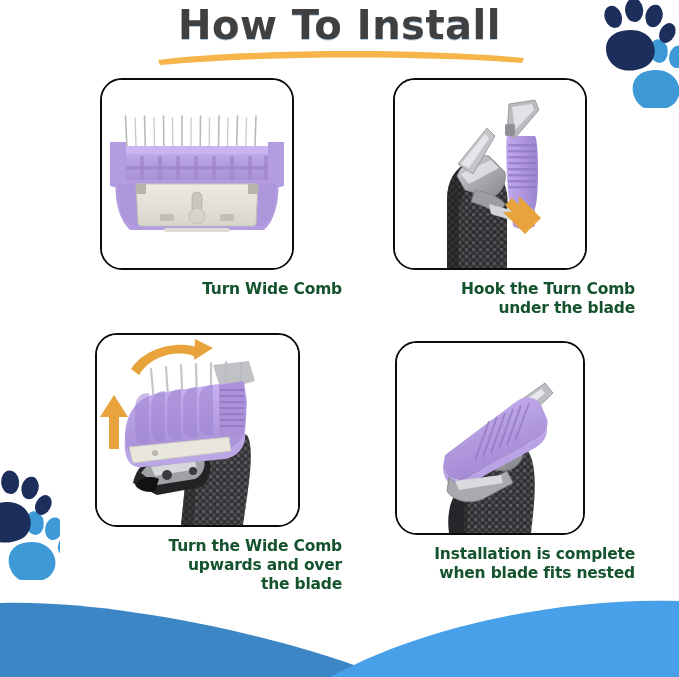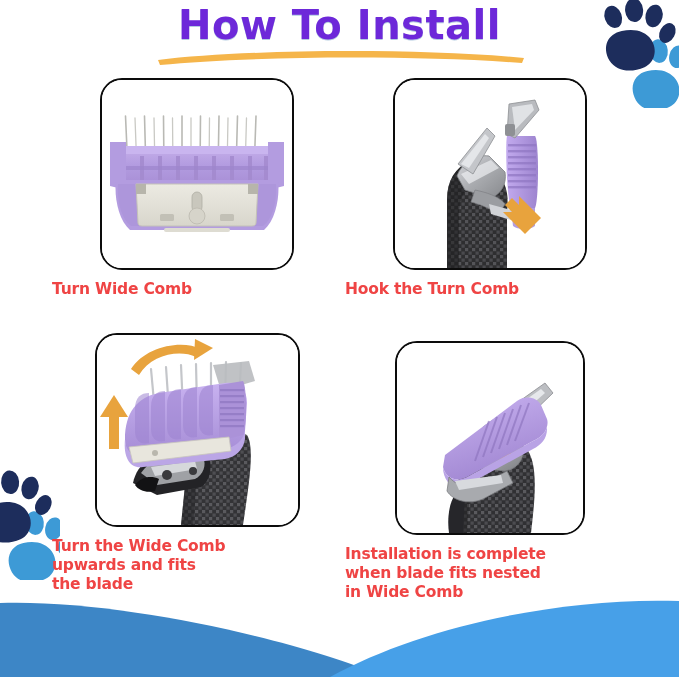--- a/index.html
+++ b/index.html
@@ -28,21 +28,21 @@
     left: 0;
     top: 2px;
     width: 679px;
     text-align: center;
   }
   .title {
     font-family: "DejaVu Sans", sans-serif;
     font-weight: bold;
     font-size: 40px;
     letter-spacing: 0.5px;
-    color: #6d28d9;
+    color: #404040;
     line-height: 46px;
     text-shadow: 0px 1px 0px rgba(40,110,165,0.35);
   }
   .title-underline {
     position: absolute;
     left: 156px;
     top: 47px;
     width: 370px;
     height: 20px;
     overflow: visible;
@@ -92,26 +92,26 @@
     overflow: hidden;
     box-sizing: border-box;
   }
   .panel-3 { width: 205px; height: 194px; }
   .panel-4 { width: 190px; height: 194px; }
 
   .panel svg { display: block; }
 
   .caption {
     margin-top: 10px;
-    text-align: left;
+    text-align: right;
     font-family: "DejaVu Sans", sans-serif;
     font-weight: bold;
     font-size: 15.5px;
     line-height: 19px;
-    color: #ef4444;
+    color: #14532d;
     letter-spacing: -0.2px;
   }
   .caption div { white-space: nowrap; }
 
   
   .waves {
     position: absolute;
     left: 0;
     bottom: 0;
     width: 679px;
@@ -291,20 +291,21 @@
           <path d="M117,27 L137,24 L139,30 L120,50 Z" fill="#e0e2e5"></path>
           <rect x="110" y="44" width="10" height="12" rx="2" fill="#8e9094"></rect>
 
           <g>
             <path d="M150,156 L128,134 L128,143 L121,136 L114,143 L121,150 L112,150 L134,172 Z" fill="#e8a33d" transform="translate(-4,-18) rotate(0)"></path>
           </g>
         </svg>
       </div>
       <div class="caption">
         <div>Hook the Turn Comb</div>
+        <div>under the blade</div>
       </div>
     </div>
 
     <div class="cell cell-3">
       <div class="panel panel-3">
         <svg width="201" height="190" viewBox="0 0 201 190" xmlns="http://www.w3.org/2000/svg">
           <defs>
             <pattern id="cf3" width="7" height="7" patternUnits="userSpaceOnUse">
               <rect width="7" height="7" fill="#333336"></rect>
               <rect x="0" y="0" width="3.2" height="3.2" fill="#5a5a5e"></rect>
@@ -367,21 +368,21 @@
             <path d="M98,4 L116,13 L97,25 Z" fill="#e8a33d"></path>
           </g>
           <g>
             <rect x="12" y="78" width="10" height="36" fill="#e8a33d"></rect>
             <path d="M17,60 L31,82 L3,82 Z" fill="#e8a33d"></path>
           </g>
         </svg>
       </div>
       <div class="caption">
         <div>Turn the Wide Comb</div>
-        <div>upwards and fits</div>
+        <div>upwards and over</div>
         <div>the blade</div>
       </div>
     </div>
 
     <div class="cell cell-4">
       <div class="panel panel-4">
         <svg width="186" height="190" viewBox="0 0 186 190" xmlns="http://www.w3.org/2000/svg">
           <defs>
             <pattern id="cf4" width="7" height="7" patternUnits="userSpaceOnUse">
               <rect width="7" height="7" fill="#303033"></rect>
@@ -422,21 +423,20 @@
           </g>
           <path d="M46,124 C48,134 58,140 70,134 L136,98 C146,94 152,86 150,76 L150,86 C150,96 144,102 136,106 L70,142 C58,148 46,140 46,124 Z" fill="#b9a3e5"></path>
 
           <path d="M52,134 C58,142 72,146 84,142 L110,128 L116,140 L86,156 C72,162 56,158 50,148 Z" fill="#a8aaae" stroke="#7c7e82" stroke-width="0.8"></path>
           <path d="M58,138 L104,132 L106,140 L62,147 Z" fill="#d8dade"></path>
         </svg>
       </div>
       <div class="caption">
         <div>Installation is complete</div>
         <div>when blade fits nested</div>
-        <div>in Wide Comb</div>
       </div>
     </div>
 
   </div>
 
   <svg class="waves" viewBox="0 0 679 90" preserveAspectRatio="none" xmlns="http://www.w3.org/2000/svg">
     <path d="M0,16 C120,12 300,54 380,88 L380,90 L0,90 Z" fill="#3d86c6"></path>
     <path d="M679,14 C560,10 420,40 330,90 L679,90 Z" fill="#47a0e8"></path>
   </svg>
 

